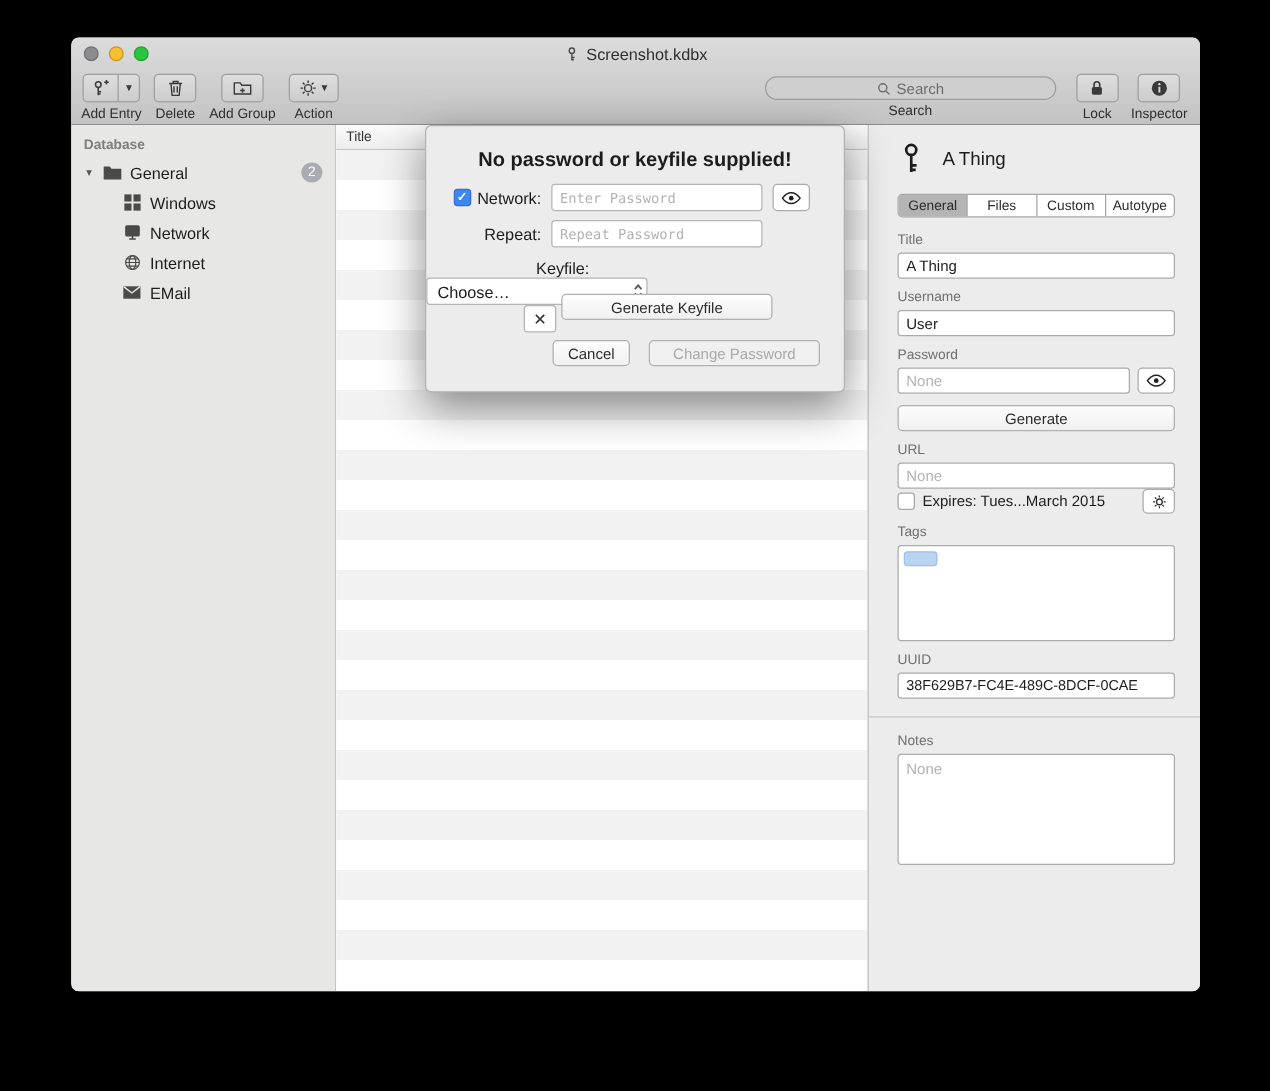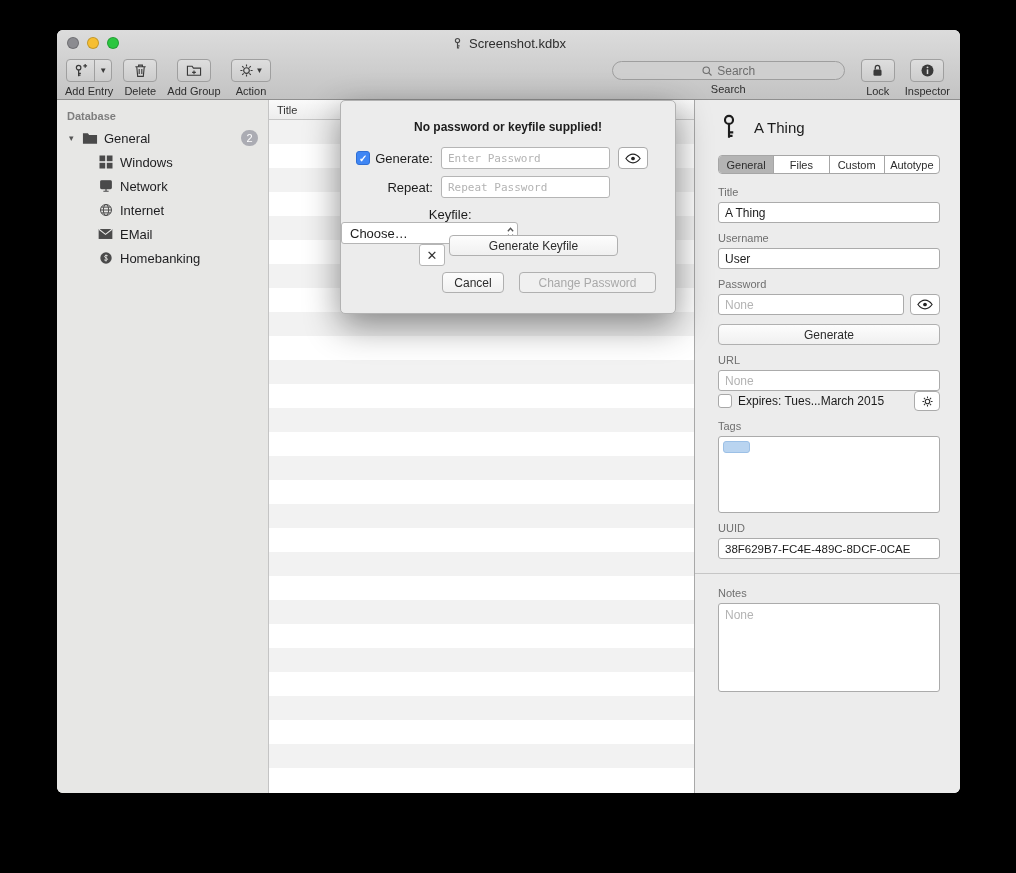--- a/index.html
+++ b/index.html
@@ -88,21 +88,21 @@
   .tagsbox { width:100%; height:77px; border:1px solid #ababab; border-radius:3px; background:#fff;
              margin-top:2px; padding:4px; }
   .tagchip { width:27px; height:12px; border-radius:3px; background:#b9d4f0; border:1px solid #9cc0e6; }
   .insp-div { position:absolute; left:0; right:0; height:1px; background:#c6c6c6; margin-top:14px; }
   .notesbox { width:100%; height:89px; border:1px solid #ababab; border-radius:3px; background:#fff;
               padding:4px 6px; font-size:12px; color:#b3b3b3; margin-top:2px; }
 
   
   .dialog { position:absolute; left:283px; top:70px; width:336px; height:214px; background:#ececec;
             border:1px solid #b2b2b2; border-radius:5px; box-shadow:0 12px 35px rgba(0,0,0,.45); z-index:5; }
-  .dlg-msg { position:absolute; top:19px; left:0; right:0; text-align:center; font-size:12px;
+  .dlg-msg { position:absolute; top:19px; left:0; right:0; text-align:center; font-size:16px;
              color:#1c1c1c; font-weight:bold; }
   .dlg-row { position:absolute; left:0; display:flex; align-items:center; }
   .dlg-label { width:100px; text-align:right; font-size:13px; color:#1c1c1c; padding-right:8px; }
   .dlg-label.with-cb { display:flex; align-items:center; justify-content:flex-end; gap:5px; }
   .cb-checked { width:14px; height:14px; border-radius:3px; background:#3f86f4; border:1px solid #2f6fd4;
                 color:#fff; font-size:10px; font-weight:bold; display:flex; align-items:center;
                 justify-content:center; flex:none; }
   .dlg-field { width:169px; height:22px; border:1px solid #b5b5b5; border-radius:3px; background:#fff;
                font-family:"DejaVu Sans Mono", monospace; font-size:11px; color:#1c1c1c; padding:0 6px; }
   .dlg-field::placeholder { color:#b3b3b3; }
@@ -285,29 +285,20 @@
       <div class="sb-item child">
         <span class="sb-icon">
           <svg width="15" height="12" viewBox="0 0 16 12" fill="none" stroke="#4a4a4a" stroke-width="1.2">
               <rect x="0.7" y="0.7" width="14.6" height="10.6" fill="#4a4a4a" stroke="none"></rect>
               <path d="M1 1l7 5.4L15 1" stroke="#e7e7e5"></path>
             </svg>
         </span>
         <span>EMail</span>
       </div>
 
-      <div class="sb-item child">
-        <span class="sb-icon">
-          <svg width="14" height="14" viewBox="0 0 16 16">
-              <circle cx="8" cy="8" r="6.5" fill="#4a4a4a"></circle>
-              <path d="M8 4v8M10 5.5C9.2 4.8 6.6 4.8 6.3 6.2c-.3 1.5 3.6 1.6 3.4 3.2-.2 1.5-2.8 1.5-3.8.7" stroke="#e7e7e5" stroke-width="1" fill="none"></path>
-            </svg>
-        </span>
-        <span>Homebanking</span>
-      </div>
     </div>
 
     <div class="entrylist">
       <div class="list-header">
         <div class="col-title">
           <span>Title</span>
           <span class="sort">∧</span>
         </div>
         <div class="col-div"></div>
         <div class="col-user">
@@ -411,21 +402,21 @@
       <div class="notesbox">None</div>
     </div>
   </div>
 
   <div class="dialog">
     <div class="dlg-msg">No password or keyfile supplied!</div>
 
     <div class="dlg-row" style="top:46px;">
       <div class="dlg-label with-cb">
         <span class="cb-checked">✓</span>
-        <span>Generate:</span>
+        <span>Network:</span>
       </div>
       <input class="dlg-field" placeholder="Enter Password" style="">
       <span class="eyebtn dlg-eyebtn">
         <svg width="16" height="11" viewBox="0 0 18 12">
             <path d="M1 6c2.5-3.4 5-4.9 8-4.9S14.5 2.6 17 6c-2.5 3.4-5 4.9-8 4.9S3.5 9.4 1 6z" fill="none" stroke="#222" stroke-width="1.3"></path>
             <circle cx="9" cy="6" r="2.1" fill="#222"></circle>
           </svg>
       </span>
     </div>
 

